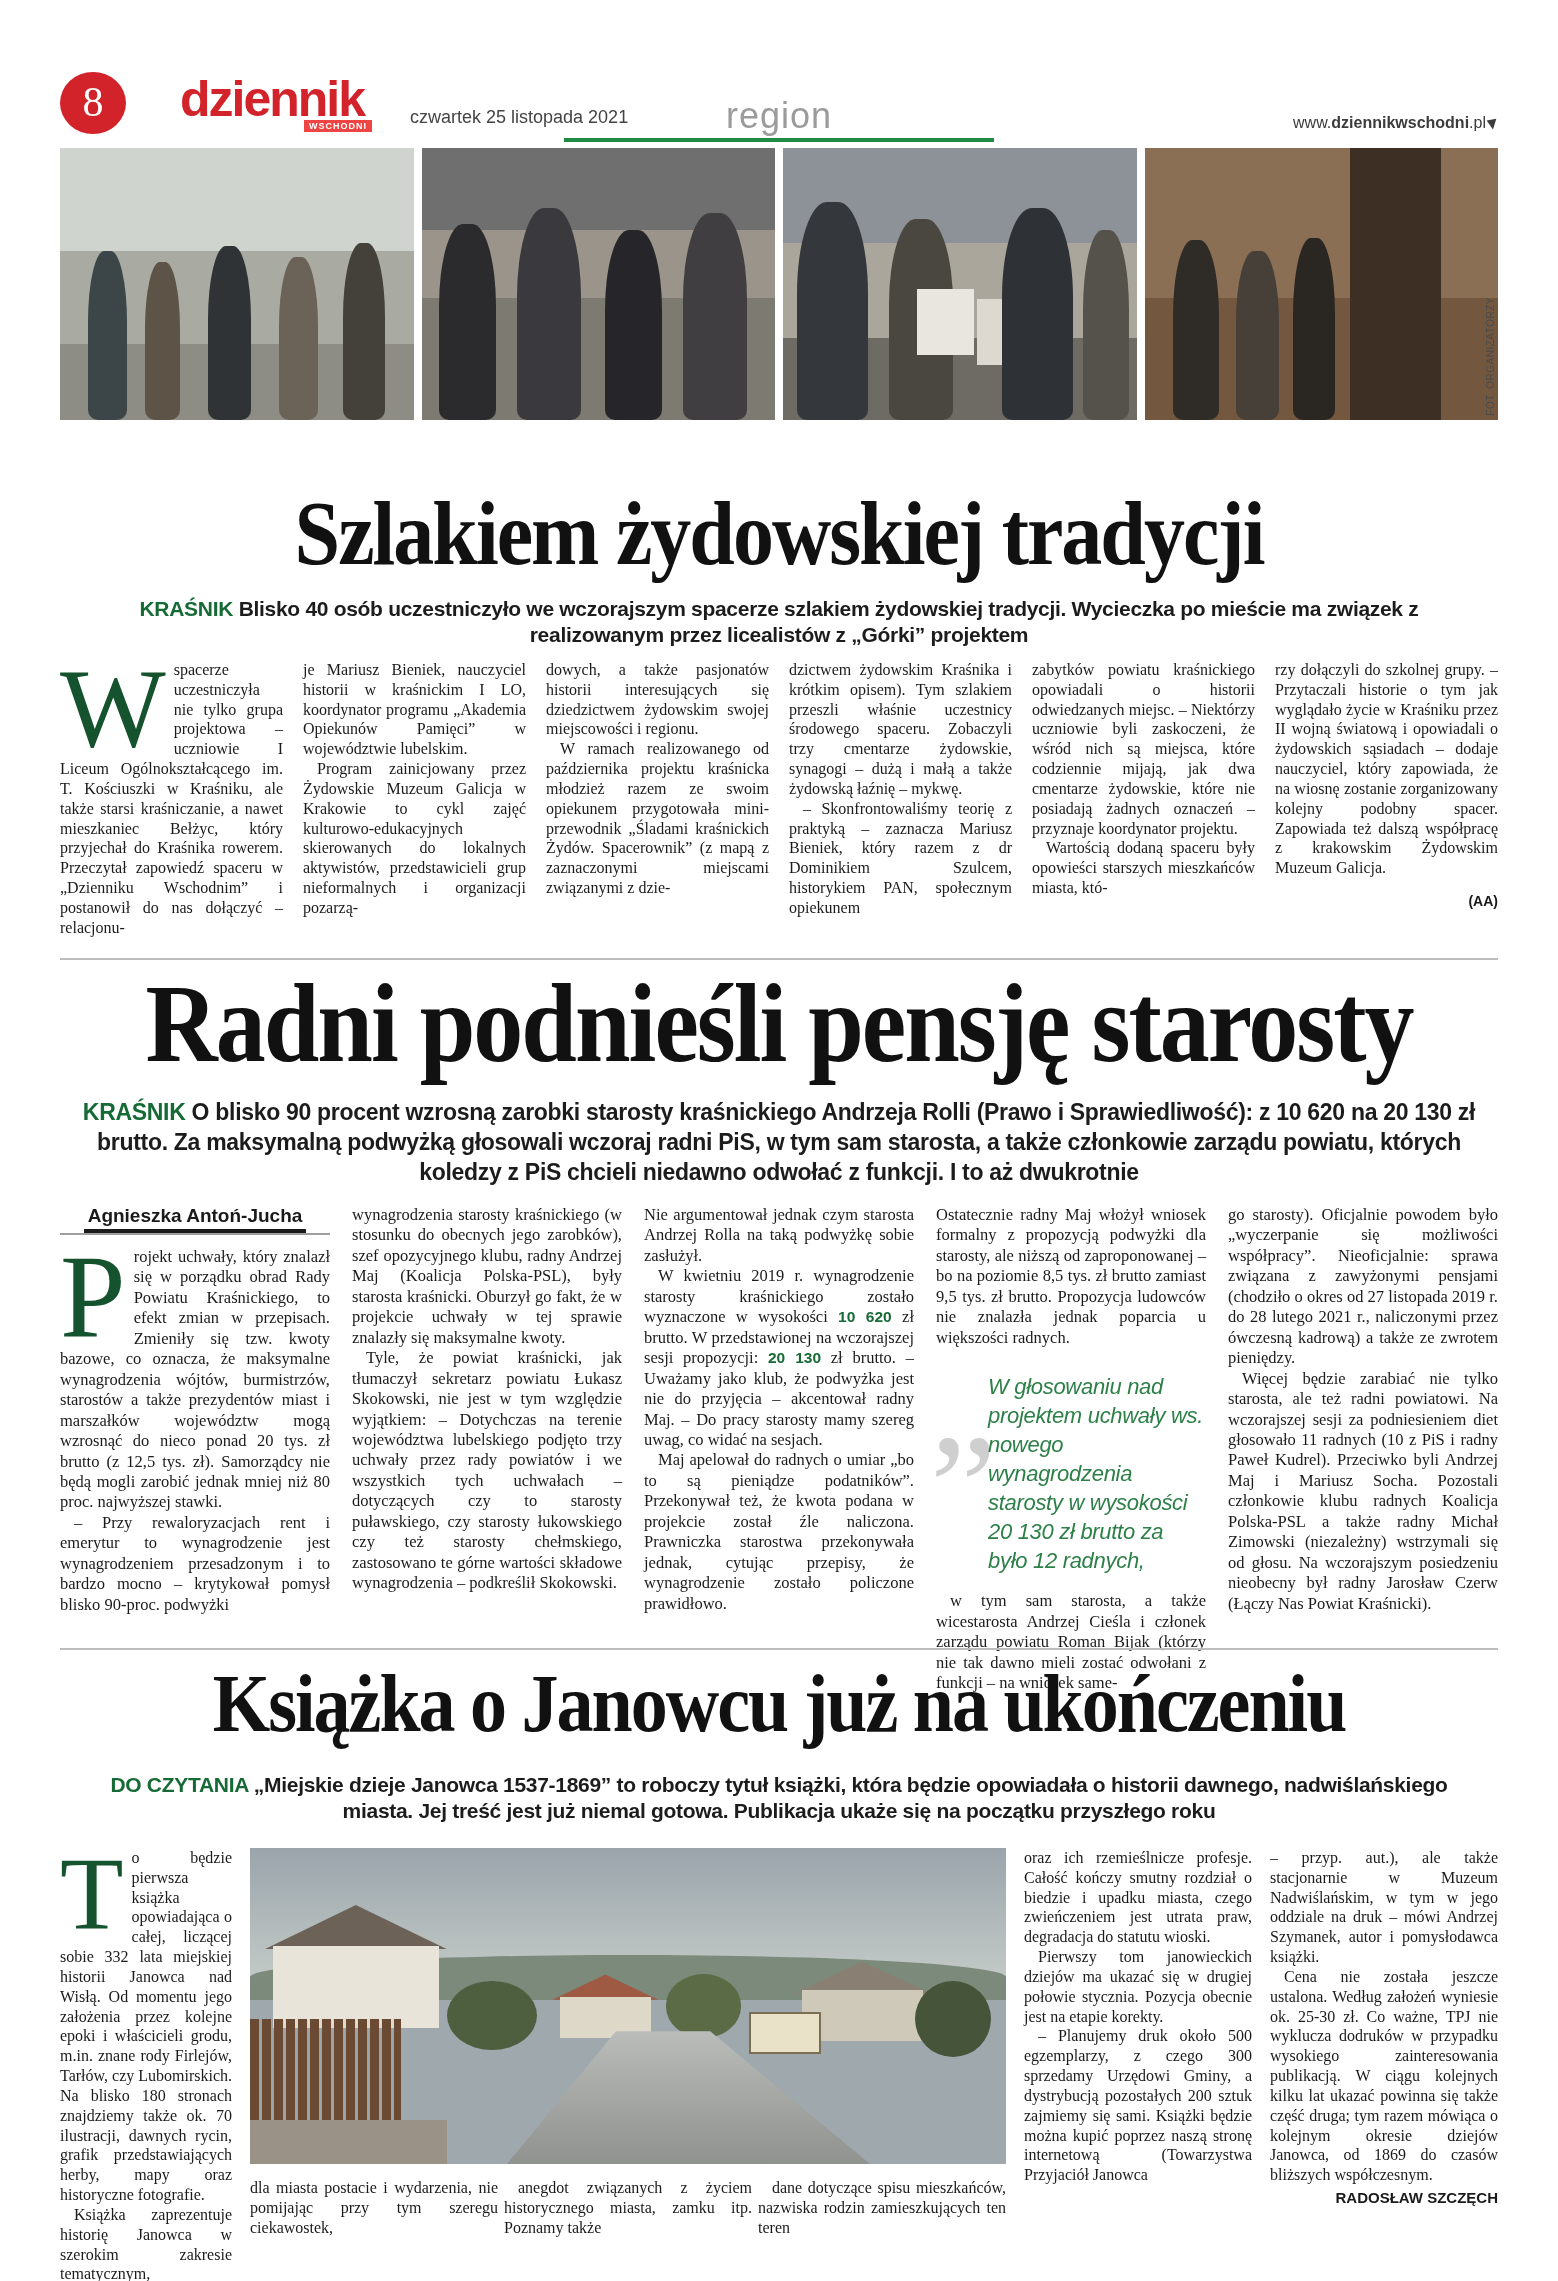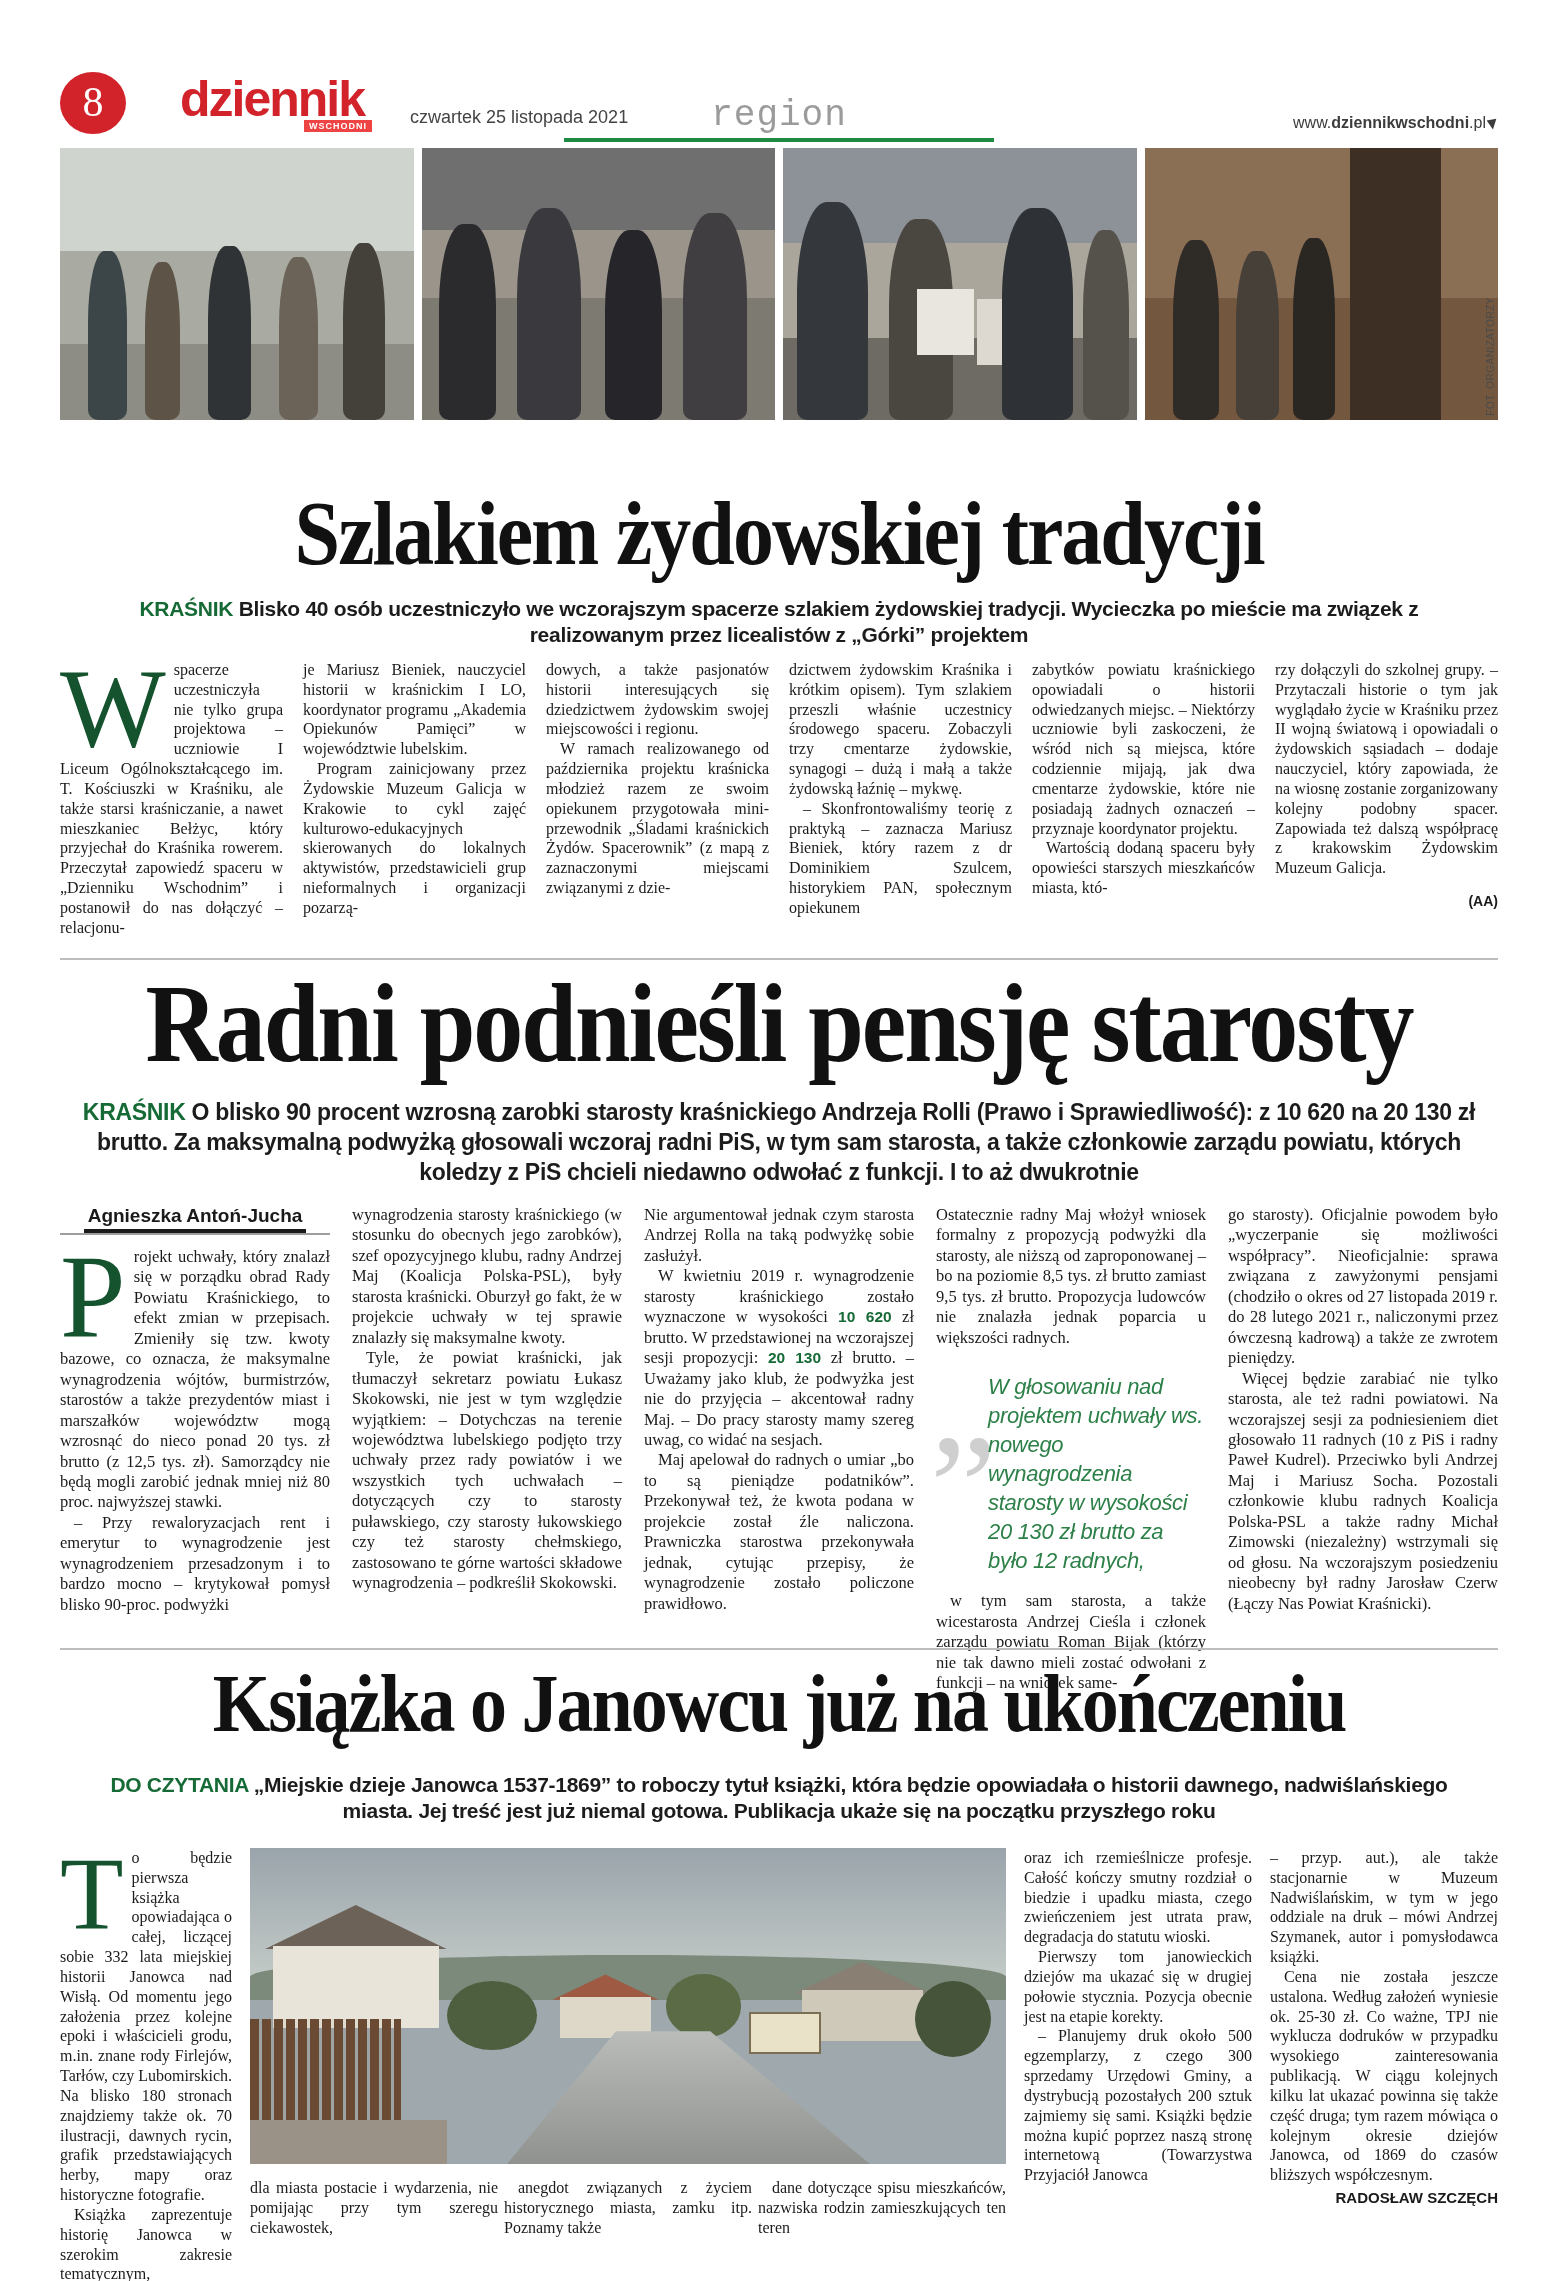--- a/index.html
+++ b/index.html
@@ -9,21 +9,21 @@
   
   .hdr{position:absolute;left:60px;right:60px;top:72px;height:62px;}
   .badge8{position:absolute;left:0;top:0;width:66px;height:62px;background:#d2232a;border-radius:50%;
           color:#fff;font-family:"Liberation Serif",serif;font-size:42px;text-align:center;line-height:60px;}
   .logoblk{position:absolute;left:120px;top:2px;}
   .logo{font-family:"Liberation Sans",sans-serif;font-weight:bold;font-size:50px;letter-spacing:-2px;color:#d2232a;line-height:1;}
   .logosub{position:absolute;right:-8px;bottom:-8px;background:#ef4444;color:#fff;
            font-family:"Liberation Sans",sans-serif;font-size:9px;font-weight:bold;padding:1px 5px;letter-spacing:1px;}
   .hdate{position:absolute;left:350px;bottom:6px;font-family:"Liberation Sans",sans-serif;font-size:18px;color:#444;}
   .section-wrap{position:absolute;left:50%;transform:translateX(-50%);bottom:-8px;text-align:center;width:430px;}
-  .section{font-family:Liberation Mono, monospace;font-size:36px;color:#9b9b9b;letter-spacing:1px;line-height:1;}
+  .section{font-family:Liberation Sans, sans-serif;font-size:36px;color:#9b9b9b;letter-spacing:1px;line-height:1;}
   .greenrule{margin-top:4px;height:4px;background:#1f8a43;}
   .website{position:absolute;right:0;bottom:2px;font-family:"Liberation Sans",sans-serif;font-size:16px;color:#3c3c3c;}
   .website b{font-weight:bold;}
   .cursor-ic{display:inline-block;width:0;height:0;border-left:9px solid #3c3c3c;border-top:4px solid transparent;
              border-bottom:7px solid transparent;transform:rotate(-35deg);margin-left:3px;}
 
   
   .strip{position:absolute;left:60px;right:60px;top:148px;height:272px;display:grid;
          grid-template-columns:repeat(4,1fr);gap:8px;}
   .ph{position:relative;overflow:hidden;background:#b8b4ac;}

